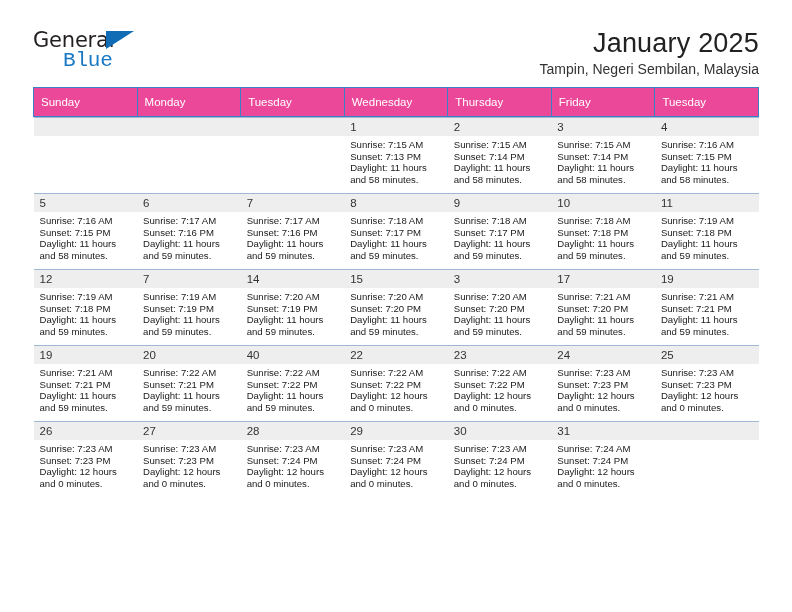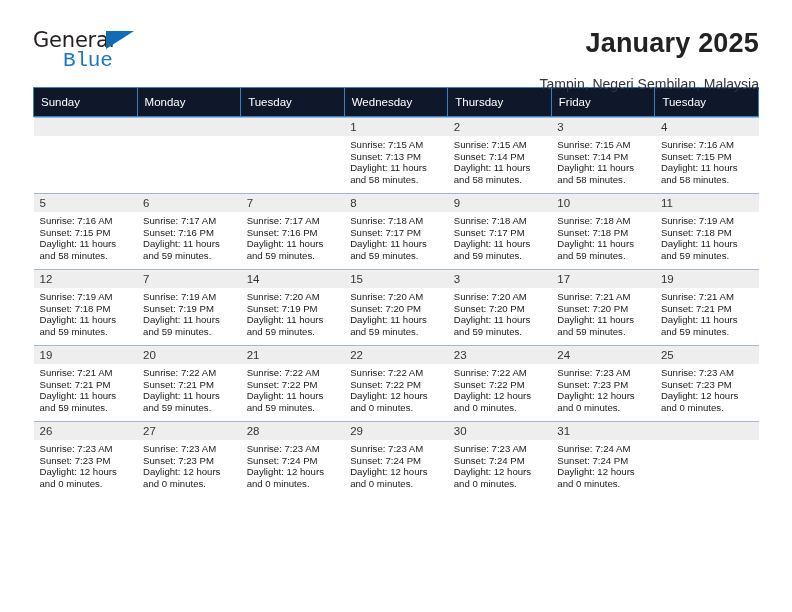--- a/index.html
+++ b/index.html
@@ -62,40 +62,40 @@
     letter-spacing: -0.2px;
     color: #1878c4;
     font-family: Liberation Mono, monospace;
   }
   .title-block {
     text-align: right;
     padding-top: 0px;
   }
   .cal-title {
     font-size: 27px;
-    font-weight: bold;
+    font-weight: normal;
     color: #222222;
     line-height: 30px;
     letter-spacing: 0.2px;
   }
   .cal-subtitle {
     font-size: 14px;
     color: #333333;
     line-height: 18px;
-    margin-top: 17px;
+    margin-top: 2px;
   }
   
   .calendar {
     margin-top: 15px;
     width: 726px;
     border-collapse: collapse;
     table-layout: fixed;
   }
   .calendar th {
-    background: #0f172a;
+    background: #ec4899;
     color: #ffffff;
     font-size: 11.5px;
     font-weight: normal;
     text-align: left;
     padding: 5px 0 5px 7px;
     height: 18px;
     border: 1px solid #3b7fc4;
     margin-left: 34px;
   }
   .calendar td {
@@ -409,21 +409,21 @@
               <div class="cell-body">
                 <div>Sunrise: 7:22 AM</div>
                 <div>Sunset: 7:21 PM</div>
                 <div>Daylight: 11 hours</div>
                 <div>and 59 minutes.</div>
               </div>
             </div>
           </td>
           <td>
             <div class="cell filled">
-              <div class="daynum-bar">21</div>
+              <div class="daynum-bar">40</div>
               <div class="cell-body">
                 <div>Sunrise: 7:22 AM</div>
                 <div>Sunset: 7:22 PM</div>
                 <div>Daylight: 11 hours</div>
                 <div>and 59 minutes.</div>
               </div>
             </div>
           </td>
           <td>
             <div class="cell filled">

